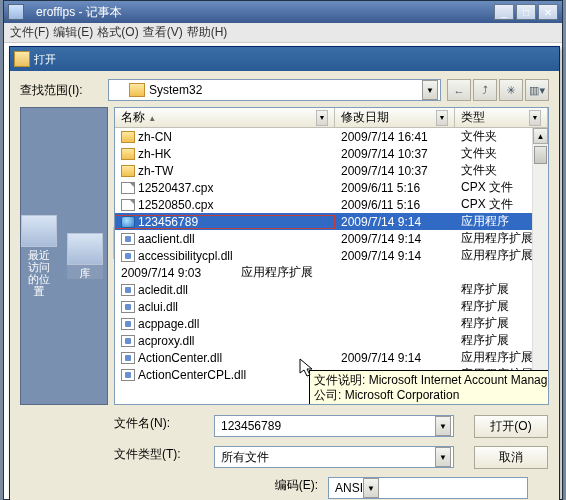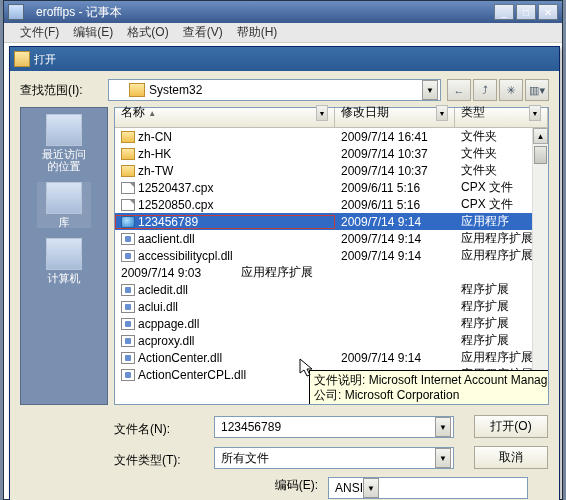--- a/index.html
+++ b/index.html
@@ -5,47 +5,47 @@
 * { box-sizing: border-box; margin: 0; padding: 0; font-family: "Microsoft YaHei", "SimSun", Tahoma, sans-serif; }
 body { background: #7a8aa0; width: 566px; height: 500px; overflow: hidden; font-size: 12px; }
 
 .outer-window { position: absolute; left: 3px; top: 0; width: 560px; height: 500px; background: #fff; border: 1px solid #234; }
 .outer-titlebar { height: 22px; background: linear-gradient(#6b8dc0,#3a5a8f); display: flex; align-items: center; padding: 0 4px; color: #fff; gap: 8px; }
 .outer-titlebar .ticon { width: 16px; height: 16px; background: linear-gradient(#d0e4ff,#9cb8e0); border: 1px solid #567; margin-right: 4px; }
 .outer-titlebar .title { flex: 1; font-size: 12px; }
 .win-btns { display: flex; gap: 2px; }
 .win-btn { width: 20px; height: 16px; background: linear-gradient(#e8eef8,#c4d2e8); border: 1px solid #678; font-size: 10px; display: flex; align-items: center; justify-content: center; }
 
-.menubar { height: 20px; background: #e8e8e8; border-bottom: 1px solid #ccc; display: flex; align-items: center; padding: 0 16px; gap: 14px; font-size: 12px; color: #333; }
+.menubar { height: 20px; background: #e8e8e8; border-bottom: 1px solid #ccc; display: flex; align-items: center; padding: 0 6px; gap: 4px; font-size: 12px; color: #333; }
 
 .dialog { position: absolute; left: 9px; top: 46px; width: 551px; height: 508px; background: #ece9d8; border: 1px solid #0a246a; box-shadow: 2px 2px 4px rgba(0,0,0,.3); }
 .dlg-titlebar { height: 24px; background: linear-gradient(#3a6ea5,#2a5a95); display: flex; align-items: center; padding: 0 4px; color: #fff; font-size: 11px; }
 .dlg-titlebar .ticon { width: 16px; height: 16px; background: linear-gradient(#ffe9a8,#e8c060); border: 1px solid #b89030; margin-right: 4px; }
 
 .dlg-body { padding: 8px 10px 10px 10px; }
 
 .row-lookin { display: flex; align-items: center; margin-bottom: 6px; }
 .row-lookin .lbl { width: 88px; font-size: 12px; }
 .lookin-combo { flex: 1; height: 22px; background: #fff; border: 1px solid #7f9db9; display: flex; align-items: center; padding: 0 2px 0 20px; font-size: 12px; }
 .lookin-combo .folder-glyph { width: 16px; height: 14px; background: linear-gradient(#ffe8a0,#f0c050); border: 1px solid #c09030; margin-right: 4px; }
 .lookin-combo .txt { flex: 1; }
 .dd-btn { width: 16px; height: 20px; background: linear-gradient(#f4f4f0,#d8d8d0); border: 1px solid #999; display: flex; align-items: center; justify-content: center; font-size: 8px; }
 .toolbar-btns { display: flex; gap: 2px; margin-left: 6px; }
 .tb-btn { width: 24px; height: 22px; background: linear-gradient(#f4f4f0,#dcdcd4); border: 1px solid #aca899; display: flex; align-items: center; justify-content: center; font-size: 11px; color: #456; }
 
 .main-row { display: flex; height: 298px; }
-.places { width: 88px; background: #7a90b0; border: 1px solid #5a6a88; padding: 6px 16px; display: flex; flex-direction: column; align-items: center; gap: 10px; color: #fff; font-size: 11px; }
+.places { width: 88px; background: #7a90b0; border: 1px solid #5a6a88; padding: 6px 0; display: flex; flex-direction: row; align-items: center; gap: 10px; color: #fff; font-size: 11px; }
 .place { text-align: center; width: 100%; }
 .place .picon { width: 36px; height: 32px; margin: 0 auto 2px; border: 1px solid #b8c4d8; background: linear-gradient(#d8e4f4,#a8bcd8); }
 .place.sel { background: rgba(255,255,255,.1); }
 .place .plabel { line-height: 12px; padding: 0 4px; }
 
 .listwrap { flex: 1; margin-left: 6px; display: flex; flex-direction: column; border: 1px solid #7f9db9; background: #fff; }
 .list-head { display: flex; height: 20px; background: linear-gradient(#fdfdfb,#ece9d8); border-bottom: 1px solid #c0c0b8; font-size: 12px; }
-.list-head .col { border-right: 1px solid #c0c0b8; padding: 6px 6px; display: flex; align-items: flex-end; justify-content: space-between; }
+.list-head .col { border-right: 1px solid #c0c0b8; padding: 0 6px; display: flex; align-items: center; justify-content: space-between; }
 .col-name { width: 220px; } .col-date { width: 120px; } .col-type { flex: 1; }
 .sort-ind { font-size: 8px; color: #666; }
 .col .dd { width: 12px; height: 16px; background: linear-gradient(#f4f4f0,#d8d8d0); border: 1px solid #bbb; font-size: 7px; display: flex; align-items: center; justify-content: center; margin-left: 2px; }
 
 .list-body { flex: 1; overflow: hidden; position: relative; }
 .frow { display: flex; height: 17px; font-size: 12px; align-items: center; }
 .frow .c { overflow: hidden; white-space: nowrap; padding: 0 6px; }
 .frow .c-name { width: 220px; display: flex; align-items: center; gap: 3px; }
 .frow .c-date { width: 120px; }
 .frow .c-type { flex: 1; }
@@ -62,21 +62,21 @@
 
 .scrollbar-v { position: absolute; right: 0; top: 0; bottom: 0; width: 16px; background: #f0f0ec; border-left: 1px solid #ddd; display: flex; flex-direction: column; }
 .sb-btn { height: 16px; background: linear-gradient(#f4f4f0,#d8d8d0); border: 1px solid #aaa; font-size: 8px; display: flex; align-items: center; justify-content: center; }
 .sb-track { flex: 1; position: relative; }
 .sb-thumb { position: absolute; left: 1px; right: 1px; top: 2px; height: 18px; background: linear-gradient(#e8e8e4,#c8c8c0); border: 1px solid #999; }
 
 .tooltip { position: absolute; left: 194px; top: 242px; width: 320px; background: #ffffe1; border: 1px solid #000; padding: 2px 4px; font-size: 12px; line-height: 15px; color: #000; z-index: 50; }
 .cursor { position: absolute; left: 184px; top: 230px; z-index: 60; pointer-events: none; }
 
 .bottom-rows { margin-top: 10px; margin-left: 94px; }
-.brow { display: flex; align-items: flex-end; margin-bottom: 8px; }
+.brow { display: flex; align-items: flex-start; margin-bottom: 8px; }
 .brow .blbl { width: 100px; font-size: 12px; }
 .brow .combo { width: 240px; height: 22px; background: #fff; border: 1px solid #7f9db9; display: flex; align-items: center; padding: 0 2px 0 6px; font-size: 12px; }
 .brow .combo .ctxt { flex: 1; }
 .dlg-btn { width: 74px; height: 23px; margin-left: 20px; background: linear-gradient(#fdfdfb,#ece9d8); border: 1px solid #aca899; font-size: 12px; display: flex; align-items: center; justify-content: center; }
 .enc-row { margin-left: 144px; display: flex; }
 .enc-row .blbl { width: 60px; font-size: 12px; text-align: right; margin-right: 10px; }
 .enc-row .combo { width: 200px; height: 22px; background: #fff; border: 1px solid #7f9db9; display: flex; align-items: center; padding: 0 2px 0 6px; font-size: 12px; }
 </style>
 </head>
 <body>

